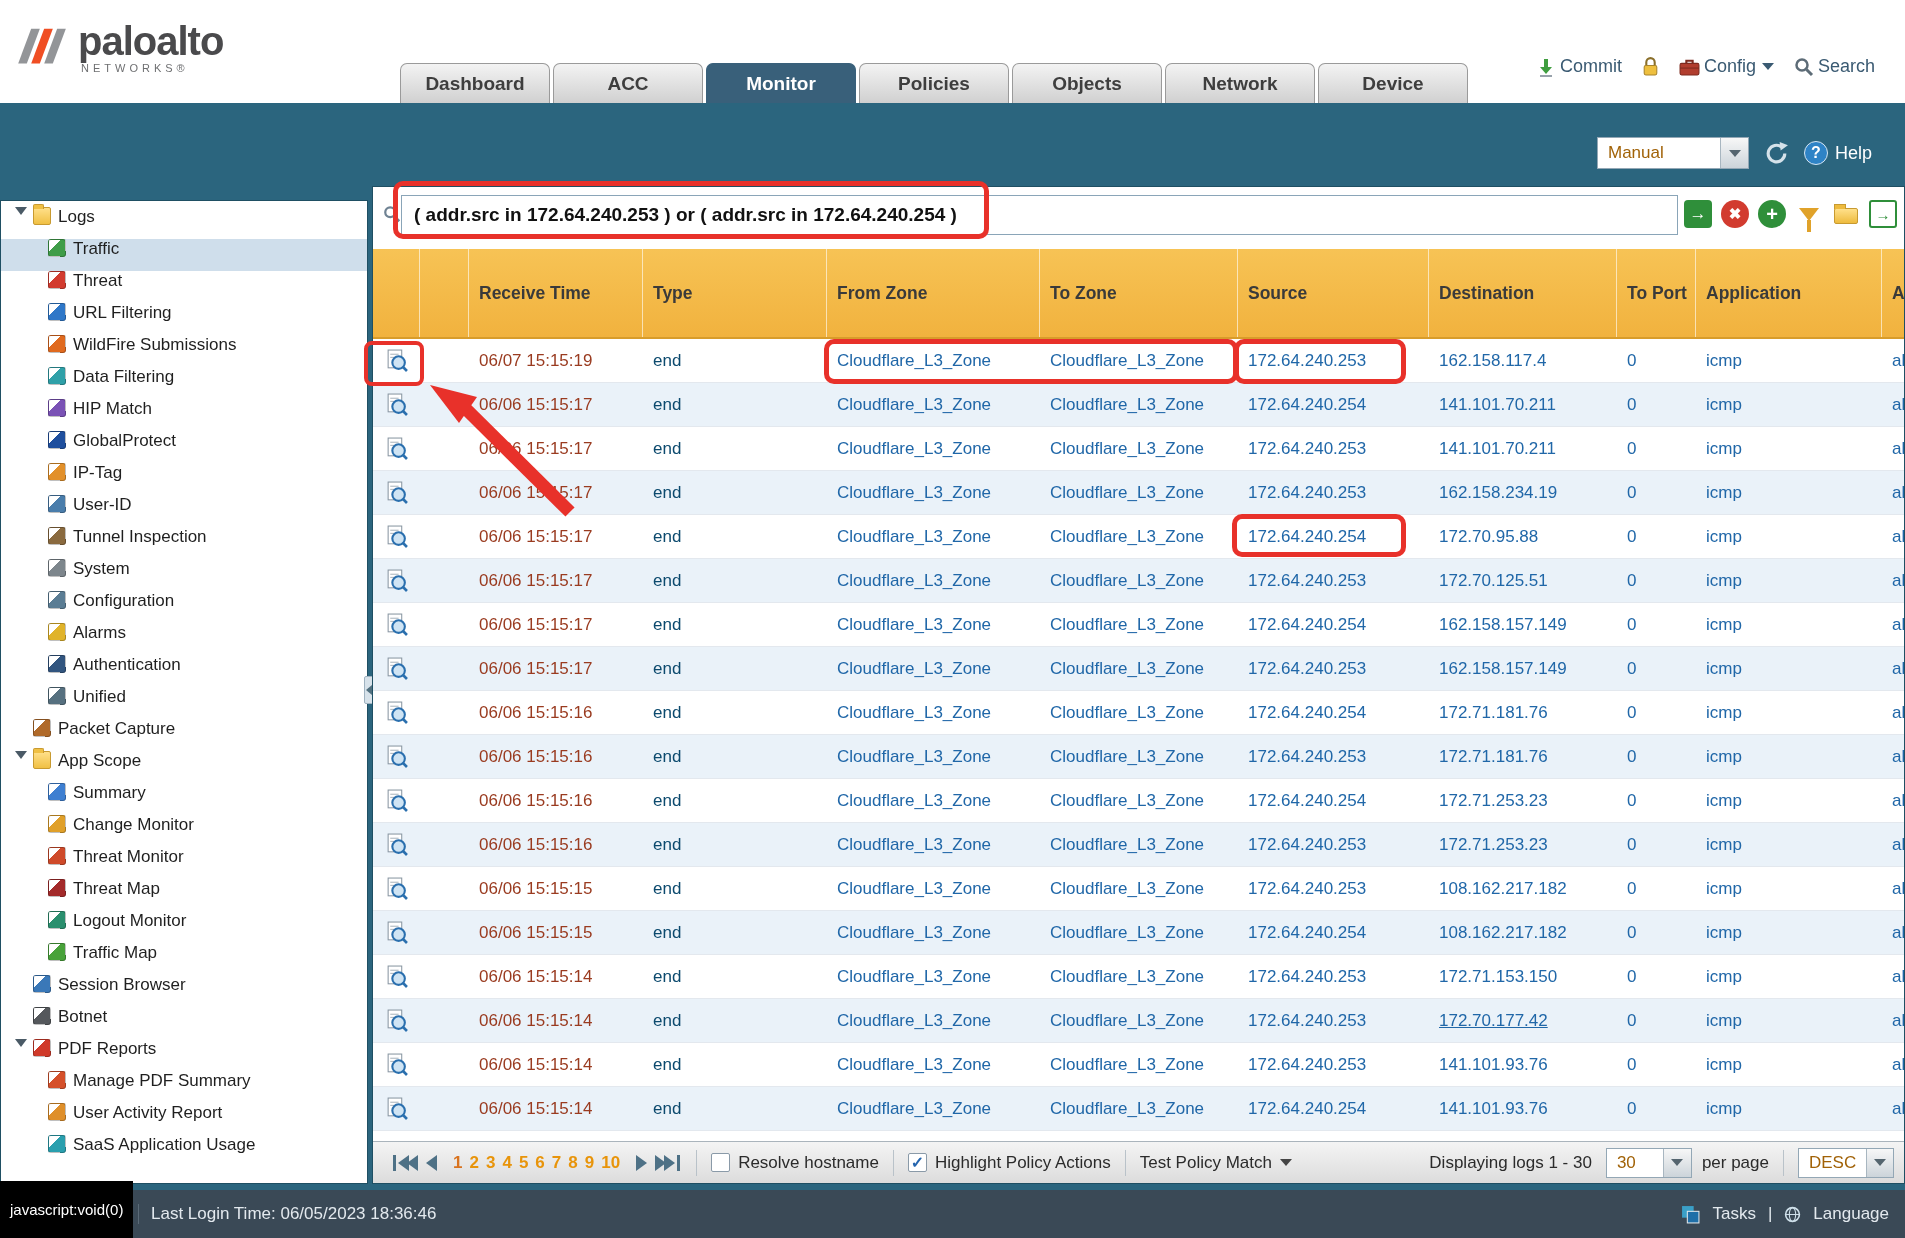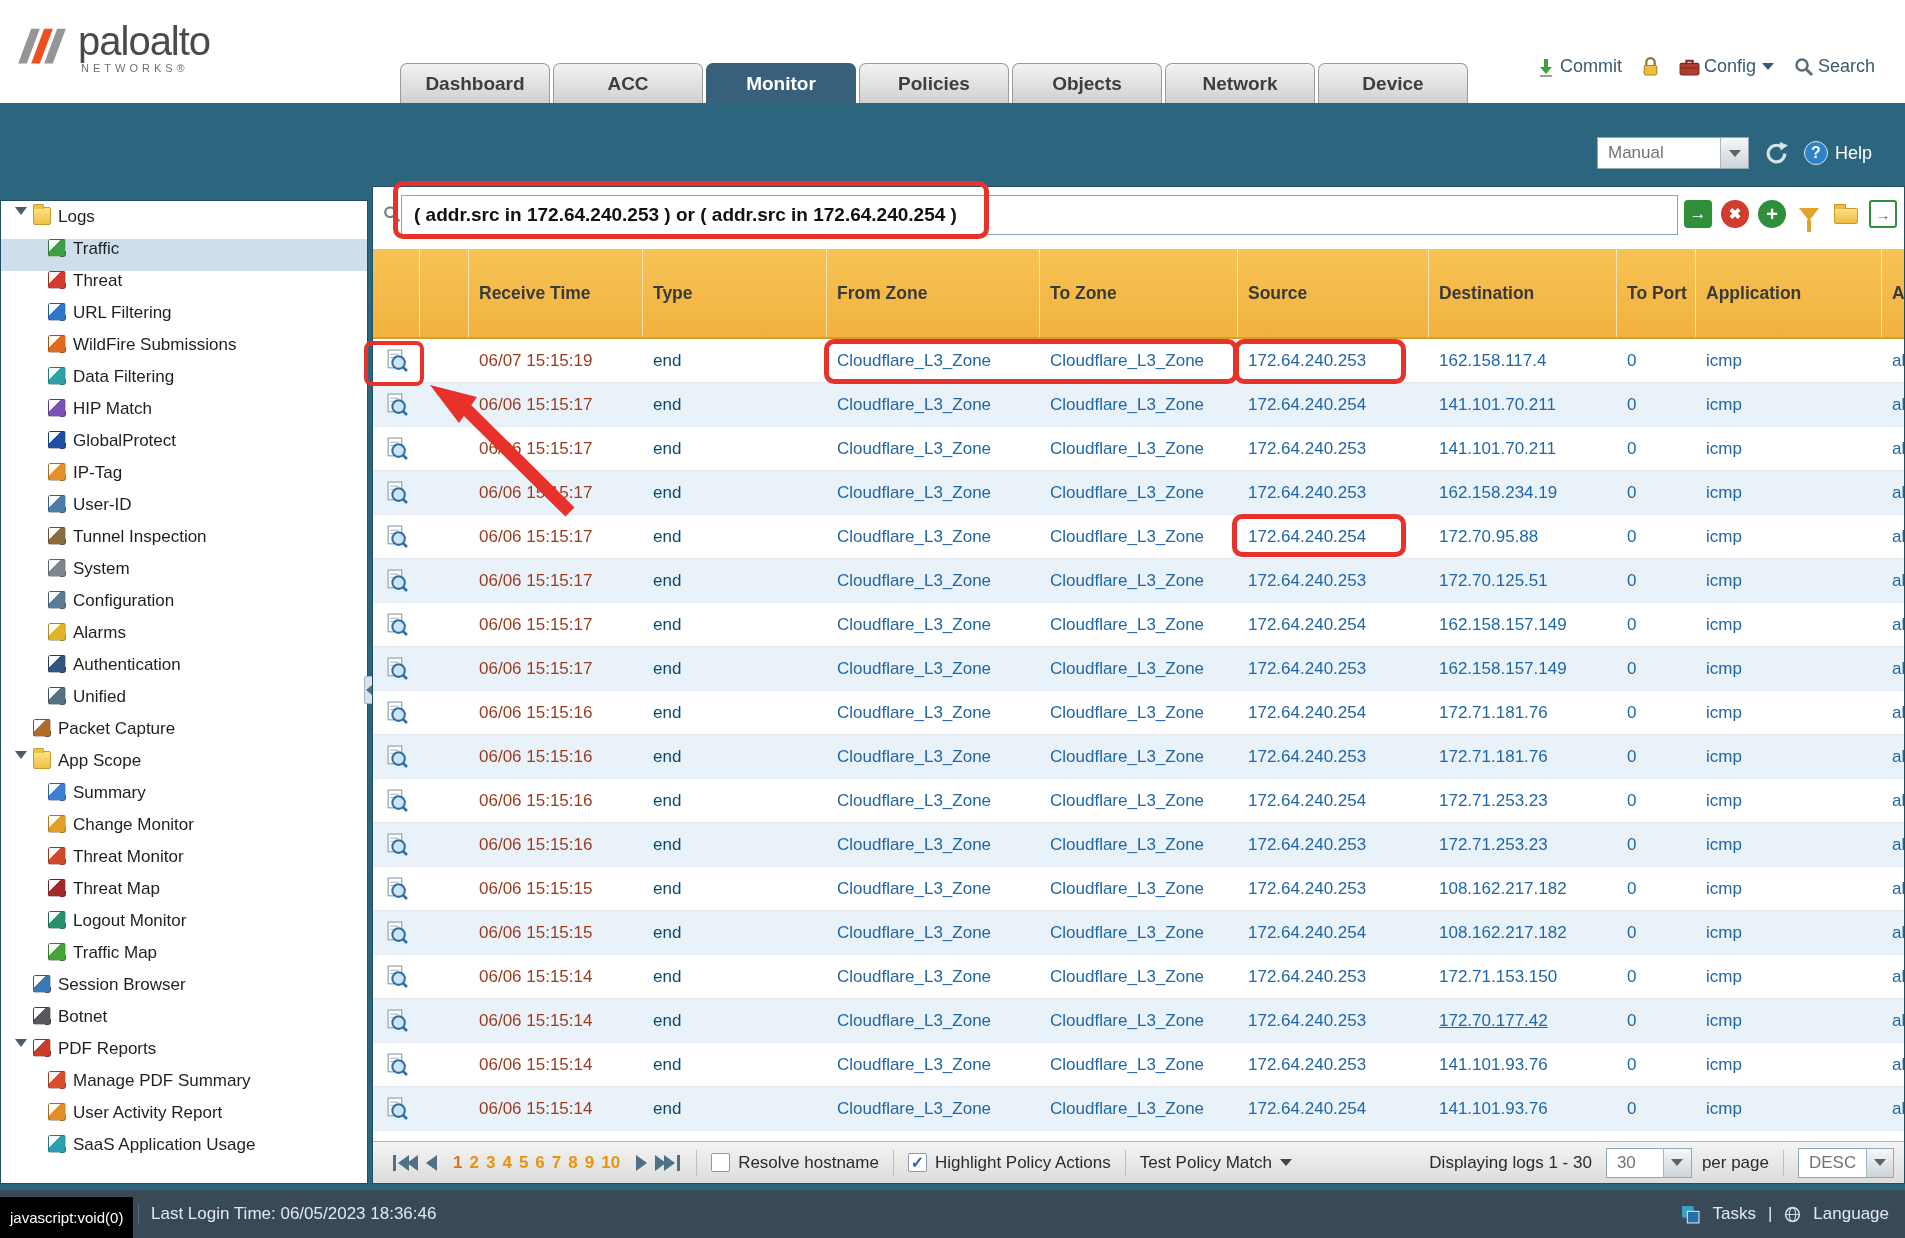--- a/index.html
+++ b/index.html
@@ -3,39 +3,39 @@
 <meta charset="utf-8">
 <style>
   * { margin:0; padding:0; box-sizing:border-box; }
   body { background:#2b657e; font-family:"Liberation Sans", sans-serif; }
   .page { position:relative; width:1905px; height:1238px; overflow:hidden; background:#2b657e; }
 
   
   .top-header { position:absolute; left:0; top:0; width:1905px; height:103px; background:#fff; }
   .logo { position:absolute; left:16px; top:20px; display:flex; align-items:flex-start; gap:10px; }
   .logo-text { display:flex; flex-direction:column; }
-  .logo-name { font-size:40px; font-weight:400; color:#4a4a4c; letter-spacing:-1px; line-height:42px;text-align:right; }
+  .logo-name { font-size:40px; font-weight:700; color:#4a4a4c; letter-spacing:-1px; line-height:42px;text-align:right; }
   .logo-sub { font-size:11px; letter-spacing:4px; color:#6e6f71; padding-left:3px; }
 
   .tabs { position:absolute; left:400px; bottom:0; display:flex; gap:3px; }
   .tab { width:150px; height:40px; display:flex; align-items:center; justify-content:center;
          background:linear-gradient(#f3f3f3,#d0d0d0); border:1px solid #9a9a9a; border-bottom:none;
          border-radius:7px 7px 0 0; font-size:19px; font-weight:600; color:#3e3e3e; cursor:default; }
   .tab.active { background:#39607a; border-color:#39607a; color:#fff; }
 
   .hdr-actions { position:absolute; right:30px; top:56px; display:flex; align-items:center; gap:20px;
                  font-size:18px; color:#3a5a72; }
   .hdr-item { display:flex; align-items:center; gap:4px; }
   .caret-dn { width:0; height:0; border-left:6px solid transparent; border-right:6px solid transparent;
               border-top:7px solid #3a5a72; margin-left:2px; }
 
   
   .mode-row { position:absolute; left:1597px; top:136px; display:flex; align-items:center; gap:14px; height:34px; }
   .selectbox { display:flex; align-items:stretch; border:1px solid #93a7b5; background:#fff; height:32px; }
-  .sel-text { display:flex; align-items:center; padding:0 10px; font-size:17px; color:#737373; }
+  .sel-text { display:flex; align-items:center; padding:0 10px; font-size:17px; color:#a16207; }
   .sel-btn { width:28px; background:linear-gradient(#f7f7f7,#ccd4da); border-left:1px solid #a8b6c0;
              display:flex; align-items:center; justify-content:center; }
   .sel-btn::before { content:""; width:0; height:0; border-left:6px solid transparent; border-right:6px solid transparent;
                      border-top:7px solid #55656f; }
   .help-wrap { display:flex; align-items:center; gap:7px; color:#fff; font-size:18px; }
   .help-circle { width:24px; height:24px; border-radius:50%; background:#2e83c6; color:#fff; font-weight:700;
                  display:flex; align-items:center; justify-content:center; font-size:16px; border:1px solid #d6e6f2; }
 
   
   .sidebar { position:absolute; left:0; top:200px; width:368px; height:984px; background:#fff;
@@ -124,21 +124,21 @@
   .displaying { margin-left:auto; white-space:nowrap; }
   .footer-sel { margin-left:14px; height:30px; }
   .perpage { margin-left:10px; white-space:nowrap; }
 
   
   .statusbar { position:absolute; left:0; top:1190px; width:1905px; height:48px; background:#3a4956;
                display:flex; align-items:center; padding:0 16px; gap:12px; color:#e3e9ee; font-size:17px; }
   .admin-clip { width:110px; overflow:hidden; white-space:nowrap; font-size:14px; color:#cdd6dd; }
   .vsep-dark { width:1px; height:20px; background:#5a6a77; }
   .status-right { margin-left:auto; display:flex; align-items:center; gap:12px; }
-  .tooltip { position:absolute; left:0; bottom:0; background:#000; color:#fff; font-size:15px; padding:12px 10px; z-index:70;text-align:center; }
+  .tooltip { position:absolute; left:0; bottom:0; background:#000; color:#fff; font-size:15px; padding:20px 10px; z-index:70;text-align:center; }
 
   
   .annot-box { position:absolute; border:5px solid #e8312a; border-radius:10px; z-index:60; pointer-events:none; }
   .annot-svg { position:absolute; left:0; top:0; z-index:59; pointer-events:none; }
 </style>
 </head>
 <body>
 
 <div class="page">
 

